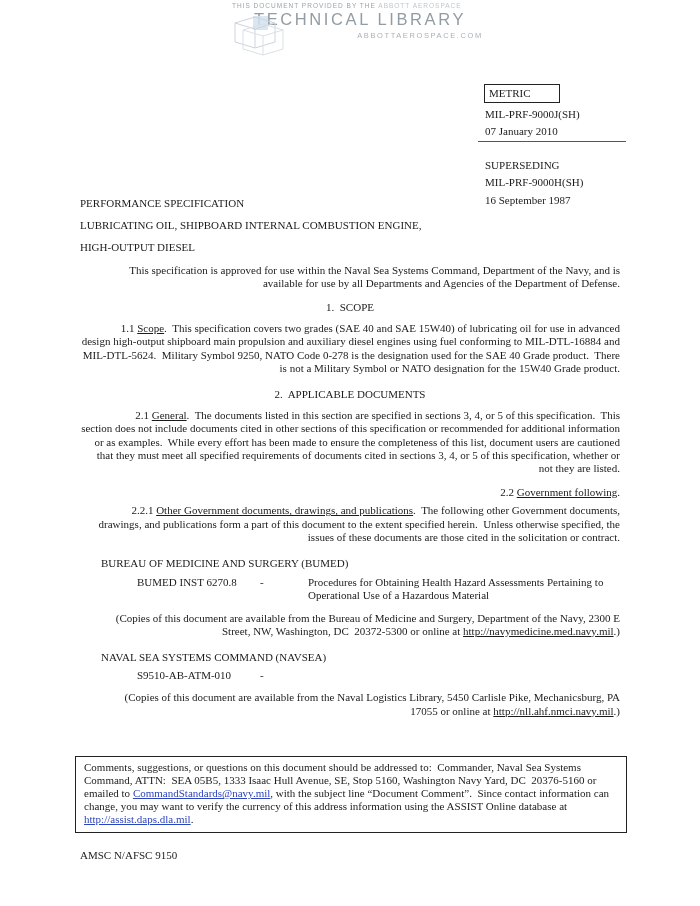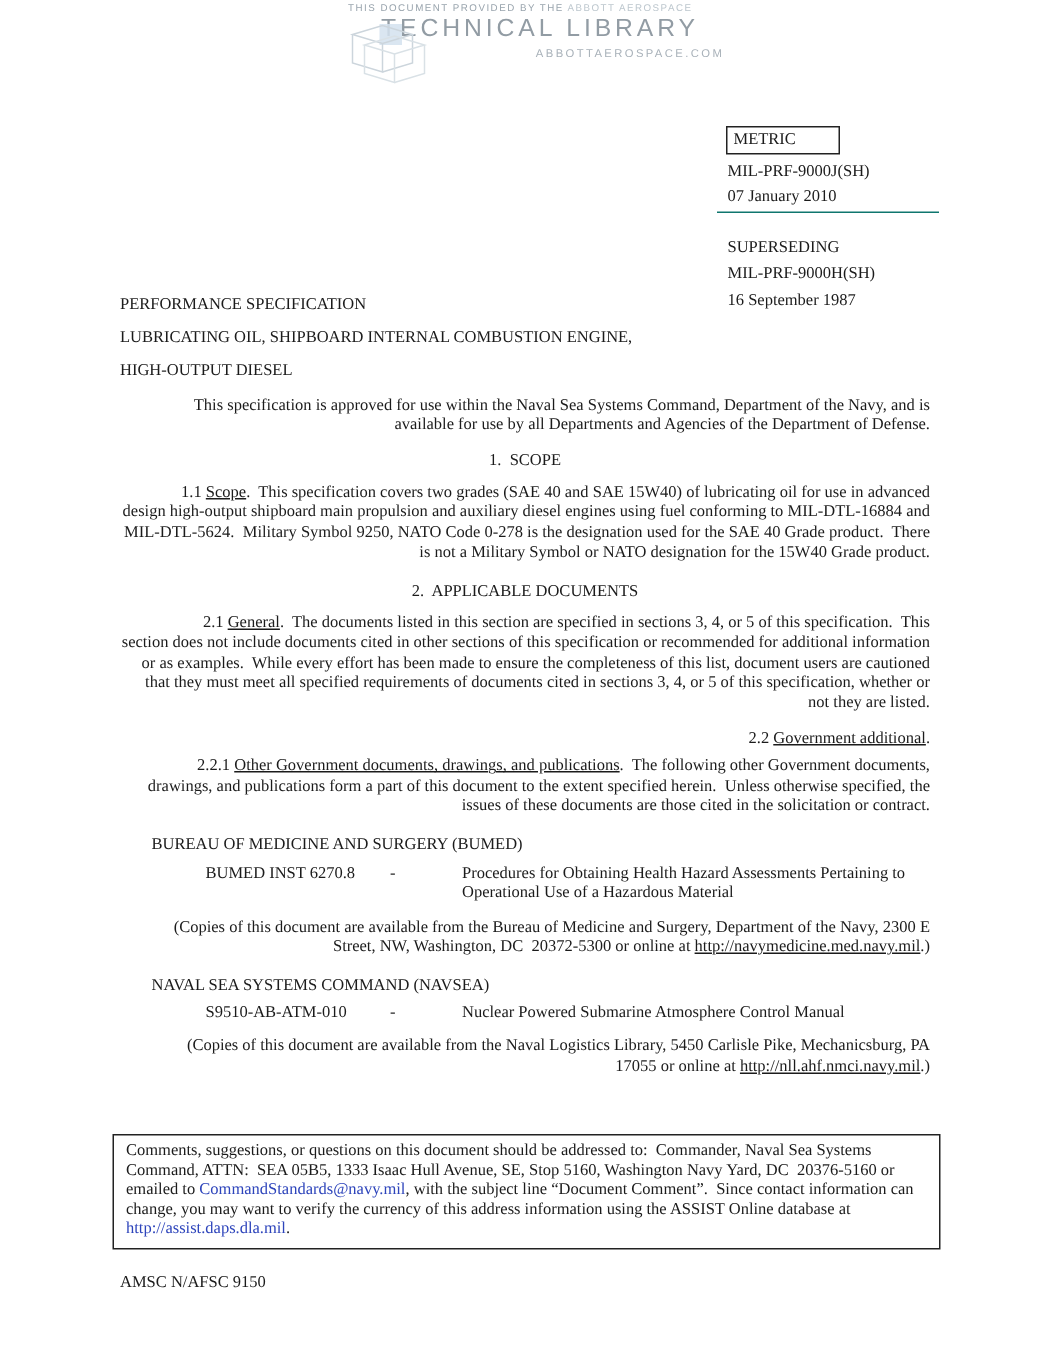--- a/index.html
+++ b/index.html
@@ -36,21 +36,21 @@
   .entry { display:flex; margin-left:57px;gap:14px; }
   .e-id { width:100px; flex:none; }
   .e-dash { width:43px; flex:none; padding-left:9px; }
   .e-desc { flex:1; }
   .klink { color:inherit; text-decoration:underline; cursor:pointer; }
 
   
   .cbox { position:absolute; left:75px; top:756px; width:552px; border:1px solid #222;
           padding:4px 8px 6px 8px; line-height:13.1px; }
   .cbox-p { white-space:pre-wrap; }
-  .blink { color:#2d44bb; cursor:pointer;text-align:center; }
+  .blink { color:#2d44bb; text-decoration:underline; cursor:pointer;text-align:center; }
 
   
   .footer { position:absolute; left:80px; top:849px; width:540px;
             display:flex; justify-content:flex-start; }
 </style>
 </head>
 <body>
 
 <div class="page">
 
@@ -90,40 +90,39 @@
     <p class="body-p">This specification is approved for use within the Naval Sea Systems Command, Department of the Navy, and is available for use by all Departments and Agencies of the Department of Defense.</p>
 
     <p class="hd" style="margin-top:11px">1.  SCOPE</p>
 
     <p class="body-p" style="margin-top:8px"><span>1.1 </span><span class="u">Scope</span><span>.  This specification covers two grades (SAE 40 and SAE 15W40) of lubricating oil for use in advanced design high-output shipboard main propulsion and auxiliary diesel engines using fuel conforming to MIL-DTL-16884 and MIL-DTL-5624.  Military Symbol 9250, NATO Code 0-278 is the designation used for the SAE 40 Grade product.  There is not a Military Symbol or NATO designation for the 15W40 Grade product.</span></p>
 
     <p class="hd" style="margin-top:13px">2.  APPLICABLE DOCUMENTS</p>
 
     <p class="body-p" style="margin-top:8px"><span>2.1 </span><span class="u">General</span><span>.  The documents listed in this section are specified in sections 3, 4, or 5 of this specification.  This section does not include documents cited in other sections of this specification or recommended for additional information or as examples.  While every effort has been made to ensure the completeness of this list, document users are cautioned that they must meet all specified requirements of documents cited in sections 3, 4, or 5 of this specification, whether or not they are listed.</span></p>
 
-    <p class="body-p" style="margin-top:11px"><span>2.2 </span><span class="u">Government additional</span><span>.</span></p>
+    <p class="body-p" style="margin-top:11px"><span>2.2 </span><span class="u">Government following</span><span>.</span></p>
 
     <p class="body-p" style="margin-top:5px"><span>2.2.1 </span><span class="u">Other Government documents, drawings, and publications</span><span>.  The following other Government documents, drawings, and publications form a part of this document to the extent specified herein.  Unless otherwise specified, the issues of these documents are those cited in the solicitation or contract.</span></p>
 
     <p class="src" style="margin-top:13px">BUREAU OF MEDICINE AND SURGERY (BUMED)</p>
 
     <div class="entry" style="margin-top:6px">
       <div class="e-id">BUMED INST 6270.8</div>
       <div class="e-dash">-</div>
       <div class="e-desc">Procedures for Obtaining Health Hazard Assessments Pertaining to Operational Use of a Hazardous Material</div>
     </div>
 
     <p class="body-p" style="margin-top:9px"><span>(Copies of this document are available from the Bureau of Medicine and Surgery, Department of the Navy, 2300 E Street, NW, Washington, DC  20372-5300 or online at </span><span class="klink">http://navymedicine.med.navy.mil</span><span>.)</span></p>
 
     <p class="src" style="margin-top:13px">NAVAL SEA SYSTEMS COMMAND (NAVSEA)</p>
 
     <div class="entry" style="margin-top:5px">
       <div class="e-id">S9510-AB-ATM-010</div>
       <div class="e-dash">-</div>
-      <div class="e-desc">Nuclear Powered Submarine Atmosphere Control Manual</div>
     </div>
 
     <p class="body-p" style="margin-top:9px"><span>(Copies of this document are available from the Naval Logistics Library, 5450 Carlisle Pike, Mechanicsburg, PA  17055 or online at </span><span class="klink">http://nll.ahf.nmci.navy.mil</span><span>.)</span></p>
   </div>
 
   <div class="cbox">
     <p class="cbox-p"><span>Comments, suggestions, or questions on this document should be addressed to:  Commander, Naval Sea Systems Command, ATTN:  SEA 05B5, 1333 Isaac Hull Avenue, SE, Stop 5160, Washington Navy Yard, DC  20376-5160 or emailed to </span><span class="blink">CommandStandards@navy.mil</span><span>, with the subject line “Document Comment”.  Since contact information can change, you may want to verify the currency of this address information using the ASSIST Online database at </span><span class="blink">http://assist.daps.dla.mil</span><span>.</span></p>
   </div>
 
   <div class="footer">

